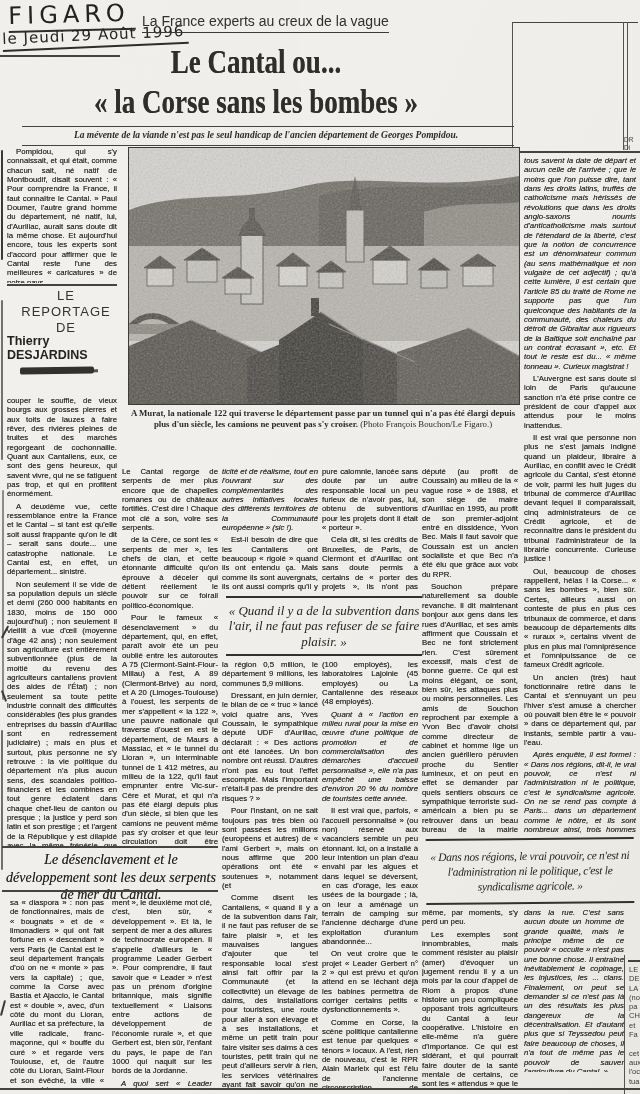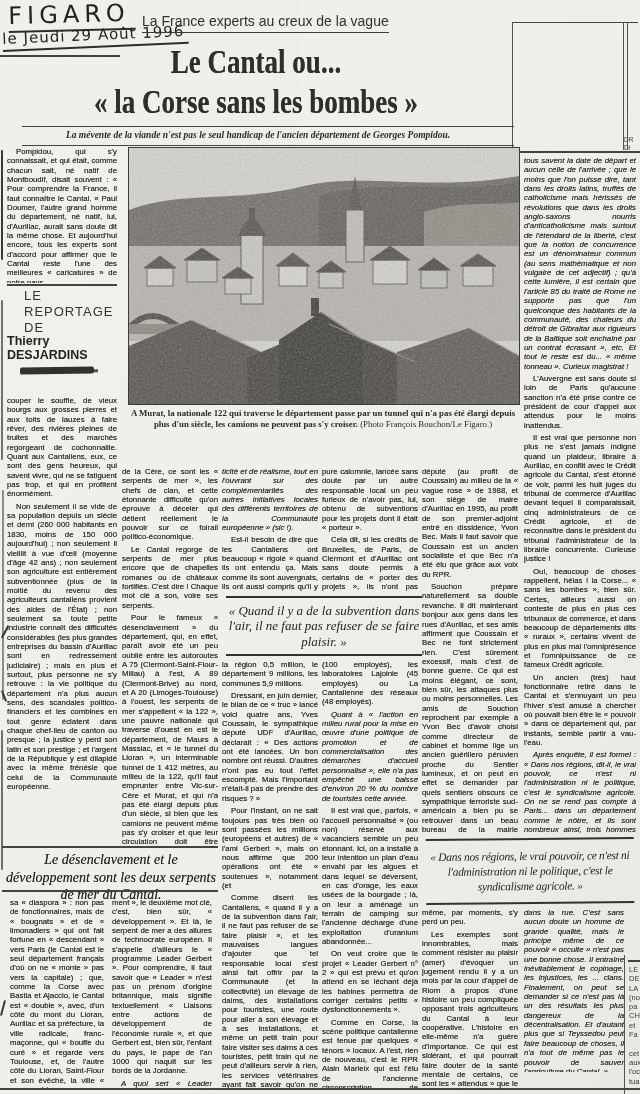--- a/index.html
+++ b/index.html
@@ -18,24 +18,24 @@
   .hand-date{left:2px;top:30px;font-size:15px;letter-spacing:1px;transform:rotate(-2.5deg);
     border-bottom:2px solid #2e2d2a;padding:0 4px 2px 0;}
   
   .kicker{left:142px;top:12px;font:14px/18px "Liberation Sans",sans-serif;color:#312f2c;
     border-bottom:1.5px solid #3c3b38;padding-bottom:2px;}
   .hline{left:0;width:512px;text-align:center;font-family:"Liberation Serif",serif;
     font-weight:700;color:#2f2e2b;transform:scaleY(1.22);transform-origin:center top;
     text-shadow:0 0 .5px rgba(40,38,35,.7);}
   .hline1{top:44px;font-size:27px;}
   .hline2{top:84px;font-size:27px;}
-  .subhead{left:12px;top:129px;width:492px;text-align:center;
+  .subhead{left:20px;top:129px;width:492px;text-align:center;
     font:italic 700 9.5px/13px "Liberation Serif",serif;color:#2b2a27;}
   
-  .byline-label{left:24px;top:288px;width:110px;text-align:left;
+  .byline-label{left:11px;top:288px;width:110px;text-align:center;
     font:13px/16px "Liberation Sans",sans-serif;letter-spacing:1px;color:#35332f;}
   .author{left:7px;top:334px;width:110px;text-align:left;
     font:700 12.5px/14px "Liberation Sans",sans-serif;color:#23221f;}
   .ink-bar{left:20px;top:367px;width:74px;height:7px;background:#33312d;border-radius:2px;
     transform:rotate(-1deg);box-shadow:6px 1px 0 -2px #55534d;}
   
   .col{position:absolute;font:7.8px/9.35px "Liberation Sans",sans-serif;text-align:justify;
     color:#34322e;overflow:hidden;text-shadow:0 0 .4px rgba(45,43,40,.75);}
   .col p{margin:0 0 3px;text-indent:9px;}
   .col.cont > p:first-child{text-indent:0;}
@@ -107,20 +107,21 @@
     <div>LE REPORTAGE</div>
     <div>DE</div>
   </div>
   <div class="abs author">
     <div>Thierry</div>
     <div>DESJARDINS</div>
   </div>
   <div class="abs ink-bar"></div>
   <div class="col cont" style="left:7px;top:396px;width:110px;height:450px;">
       <p>couper le souffle, de vieux bourgs aux grosses pierres et aux toits de lauzes à faire rêver, des rivières pleines de truites et des marchés regorgeant de cochonnaille. Quant aux Cantaliens, eux, ce sont des gens heureux, qui savent vivre, qui ne se fatiguent pas trop, et qui en profitent énormément.</p>
+      <p>A deuxième vue, cette ressemblance entre la France et le Cantal – si tant est qu'elle soit aussi frappante qu'on le dit – serait sans doute... une catastrophe nationale. Le Cantal est, en effet, un département... sinistré.</p>
       <p>Non seulement il se vide de sa population depuis un siècle et demi (260 000 habitants en 1830, moins de 150 000 aujourd'hui) ; non seulement il vieillit à vue d'œil (moyenne d'âge 42 ans) ; non seulement son agriculture est entièrement subventionnée (plus de la moitié du revenu des agriculteurs cantaliens provient des aides de l'État) ; non seulement sa toute petite industrie connaît des difficultés considérables (les plus grandes entreprises du bassin d'Aurillac sont en redressement judiciaire) ; mais en plus et surtout, plus personne ne s'y retrouve : la vie politique du département n'a plus aucun sens, des scandales politico-financiers et les combines en tout genre éclatent dans chaque chef-lieu de canton ou presque ; la justice y perd son latin et son prestige ; et l'argent de la République y est dilapidé avec la même frénésie que celui de la Communauté européenne.</p>
     </div>
 
   <div class="abs photo">
     <svg viewBox="0 0 390 256" width="390" height="256">
       <defs>
         <filter id="grain">
             <feTurbulence type="fractalNoise" baseFrequency="0.55" numOctaves="2"></feTurbulence>
             <feColorMatrix type="saturate" values="0"></feColorMatrix>
           </filter>
@@ -176,22 +177,22 @@
       <rect x="80" y="182" width="7" height="14" fill="#56534b"></rect>
       <rect width="390" height="256" filter="url(#grain)" opacity="0.4"></rect>
     </svg>
   </div>
   <div class="abs caption">
     <span>A Murat, la nationale 122 qui traverse le département passe par un tunnel qui n'a pas été élargi depuis plus d'un siècle, les camions ne peuvent pas s'y croiser.</span>
     <span class="credit">(Photo François Bouchon/Le Figaro.)</span>
   </div>
 
   <div class="col cont" style="left:122px;top:467px;width:96px;height:378px;">
+      <p>Le Cantal regorge de serpents de mer plus encore que de chapelles romanes ou de châteaux fortifiés. C'est dire ! Chaque mot clé a son, voire ses serpents.</p>
       <p>de la Cère, ce sont les « serpents de mer », les chefs de clan, et cette étonnante difficulté qu'on éprouve à déceler qui détient réellement le pouvoir sur ce foirail politico-économique.</p>
-      <p>Le Cantal regorge de serpents de mer plus encore que de chapelles romanes ou de châteaux fortifiés. C'est dire ! Chaque mot clé a son, voire ses serpents.</p>
       <p>Pour le fameux « désenclavement » du département, qui, en effet, paraît avoir été un peu oublié entre les autoroutes A 75 (Clermont-Saint-Flour-Millau) à l'est, A 89 (Clermont-Brive) au nord, et A 20 (Limoges-Toulouse) à l'ouest, les serpents de mer s'appellent « la 122 », une pauvre nationale qui traverse d'ouest en est le département, de Maurs à Massiac, et « le tunnel du Lioran », un interminable tunnel de 1 412 mètres, au milieu de la 122, qu'il faut emprunter entre Vic-sur-Cère et Murat, et qui n'a pas été élargi depuis plus d'un siècle, si bien que les camions ne peuvent même pas s'y croiser et que leur circulation doit être alternée.</p>
     </div>
   <div class="col cont" style="left:222px;top:467px;width:96px;height:124px;">
       <p class="it">ticité et de réalisme, tout en l'ouvrant sur des complémentarités des autres initiatives locales des différents territoires de la Communauté européenne » (sic !).</p>
       <p>Est-il besoin de dire que les Cantaliens ont beaucoup « rigolé » quand ils ont entendu ça. Mais comme ils sont auvergnats, ils ont aussi compris qu'il y avait sûrement un peu d'argent à glaner là, pour peu qu'on soit, bien sûr, et selon la terminologie officielle, « porteur de projet » : l'Europe donnait 12 millions pour ce « programme » à ce tiers sud-ouest du département, et, pour faire bonne mesure, l'État se croyait obligé de rajouter 2,5 millions,</p>
     </div>
   <div class="col cont" style="left:322px;top:467px;width:96px;height:124px;">
       <p>pure calomnie, lancée sans doute par un autre responsable local un peu furieux de n'avoir pas, lui, obtenu de subventions pour les projets dont il était « porteur ».</p>
       <p>Cela dit, si les crédits de Bruxelles, de Paris, de Clermont et d'Aurillac ont sans doute permis à certains de « porter des projets », ils n'ont pas empêché Aurillac d'avoir cette année une augmentation du nombre des chômeurs de 5,4%, et n'ont pas sauvé les quelques entreprises importantes de la ville qui connaissent de très sérieuses difficultés, que ce soit les fabricants de meubles Lafa (500 employés), l'usine de lait Centrelait</p>
     </div>

